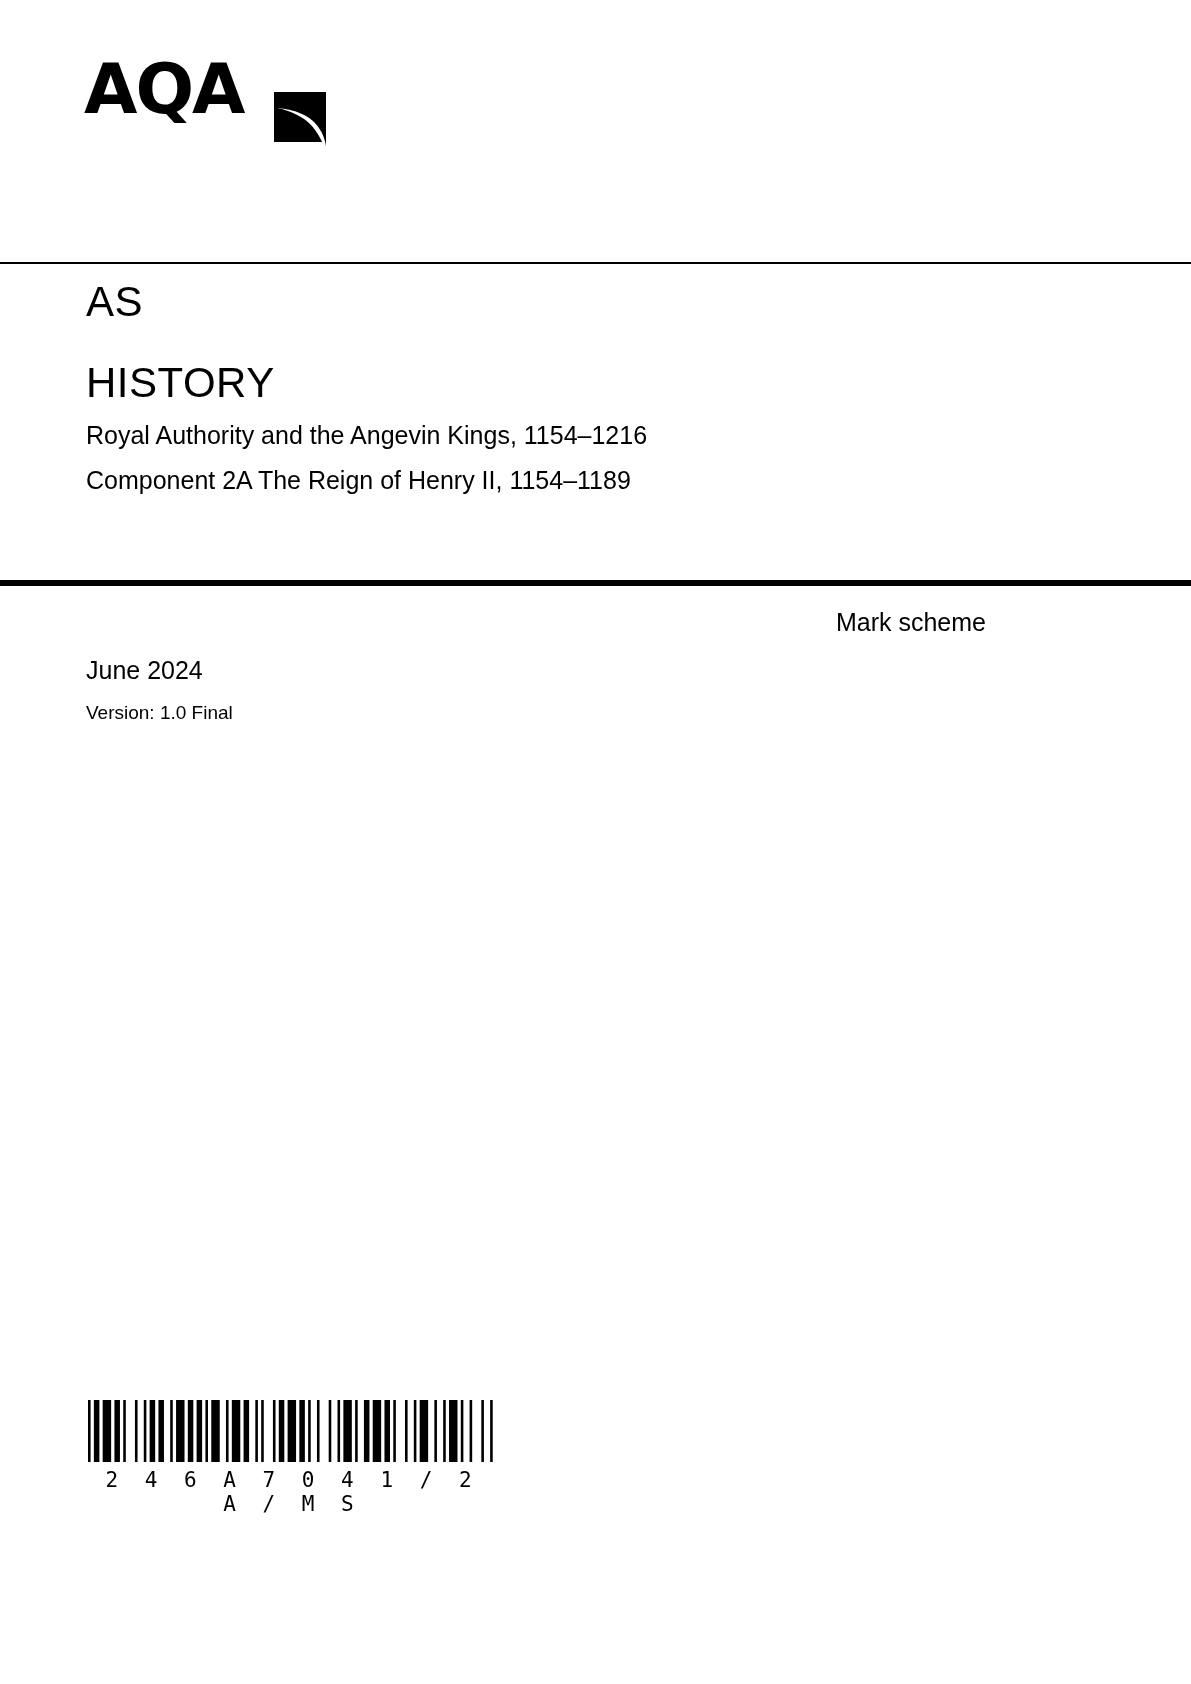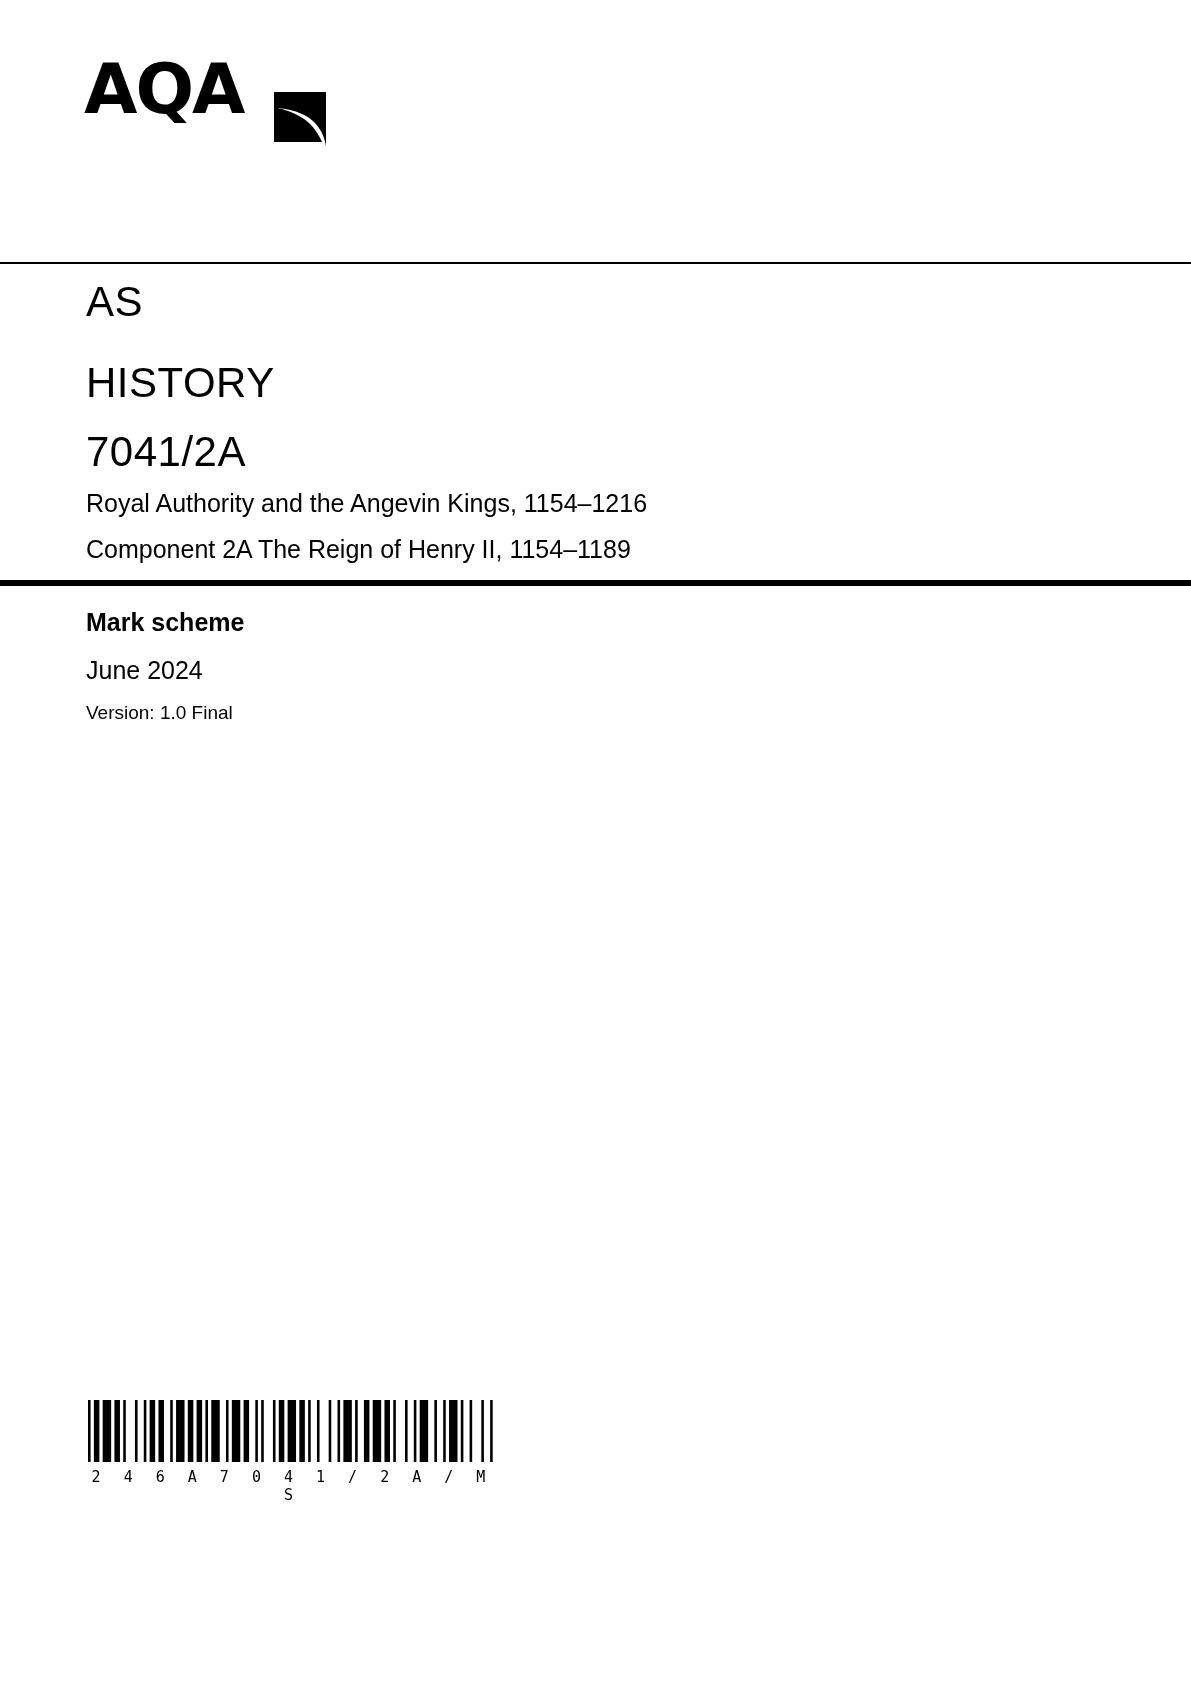--- a/index.html
+++ b/index.html
@@ -108,22 +108,23 @@
 
   
   .sub-block {
     position: absolute;
     left: 86px;
     top: 604px;
     width: 900px;
   }
   .s-doc-type {
     font-size: 25px;
-    font-weight: bold;
+    font-weight: normal;
     line-height: 1.5;
+    text-align: right;
   }
   .s-session {
     font-size: 25px;
     font-weight: 400;
     line-height: 1.5;
     margin-top: 10px;
   }
   .s-version {
     font-size: 19px;
     font-weight: 400;
@@ -139,21 +140,21 @@
     width: 420px;
   }
   .barcode-bars {
     height: 62px;
     width: 408px;
     display: block;
   }
   .barcode-text {
     margin-top: 6px;
     font-family: "DejaVu Sans Mono", monospace;
-    font-size: 15px;
+    font-size: 21px;
     letter-spacing: 7px;
     text-align: center;
     width: 408px;
   }
 </style>
 </head>
 <body>
 
 <div class="page">
 
@@ -162,21 +163,20 @@
     <svg class="logo-leaf" viewBox="0 0 56 58">
       <path d="M2,2 L54,2 L54,56 C54,56 52,36 34,26 C22,19 6,18 6,18 C6,18 26,22 38,34 C46,42 50,52 50,52 L2,52 Z" fill="#000"></path>
     </svg>
   </div>
 
   <div class="rule-top"></div>
 
   <div class="title-block">
     <div class="t-level">AS</div>
     <div class="t-subject">HISTORY</div>
-    <div class="t-code">7041/2A</div>
     <div class="t-paper">Royal Authority and the Angevin Kings, 1154–1216</div>
     <div class="t-component">Component 2A  The Reign of Henry II, 1154–1189</div>
   </div>
 
   <div class="rule-mid"></div>
 
   <div class="sub-block">
     <div class="s-doc-type">Mark scheme</div>
     <div class="s-session">June 2024</div>
     <div class="s-version">Version: 1.0 Final</div>

